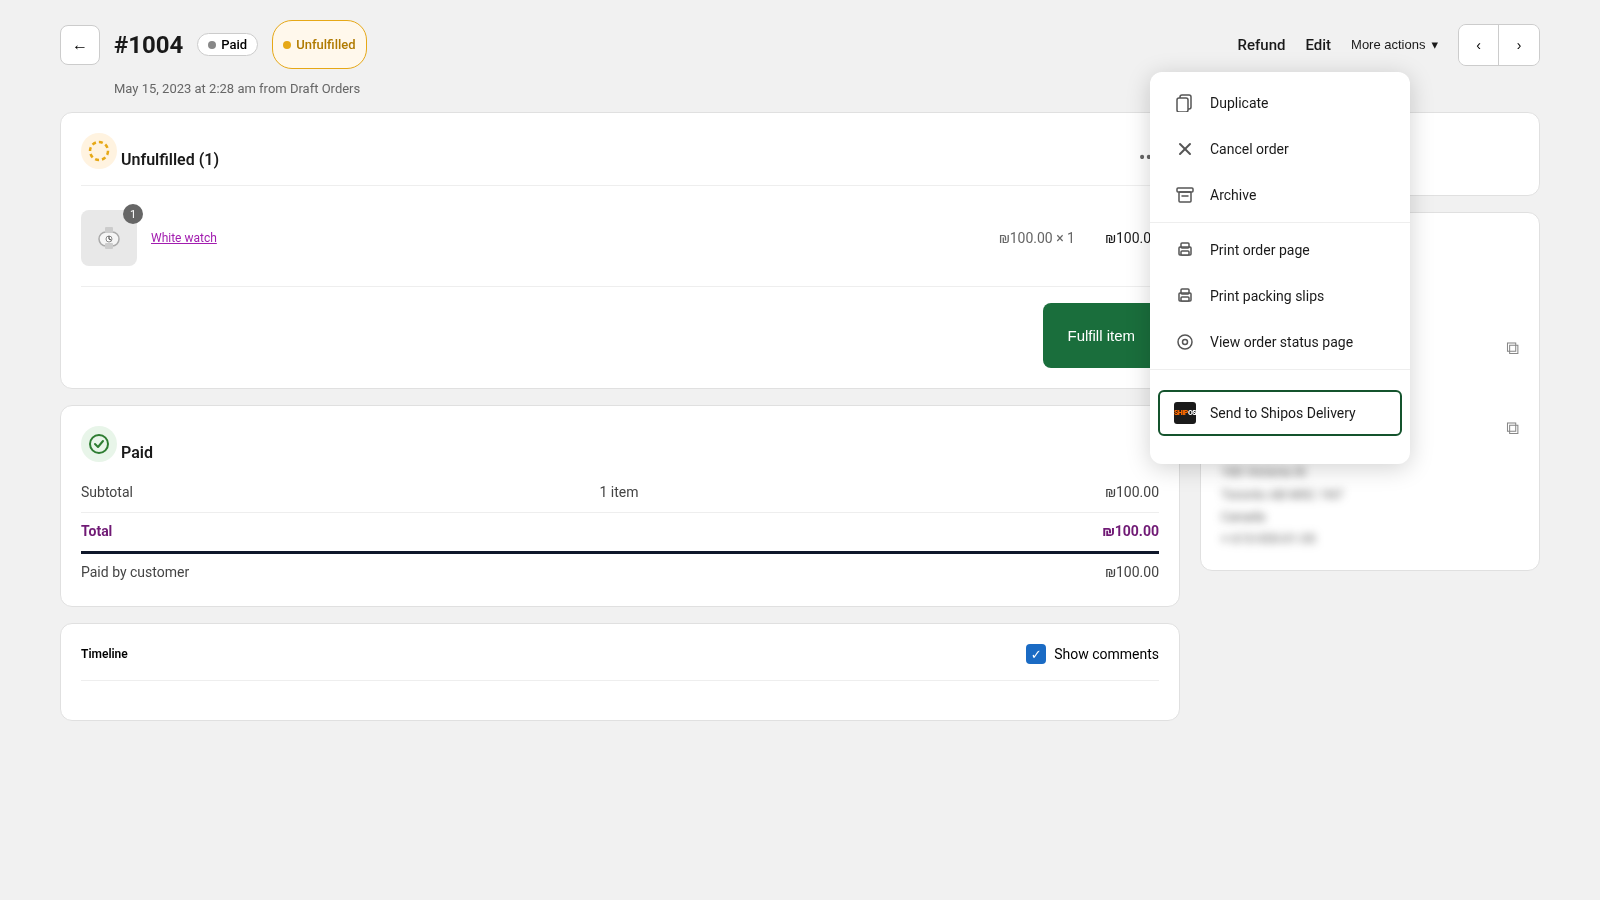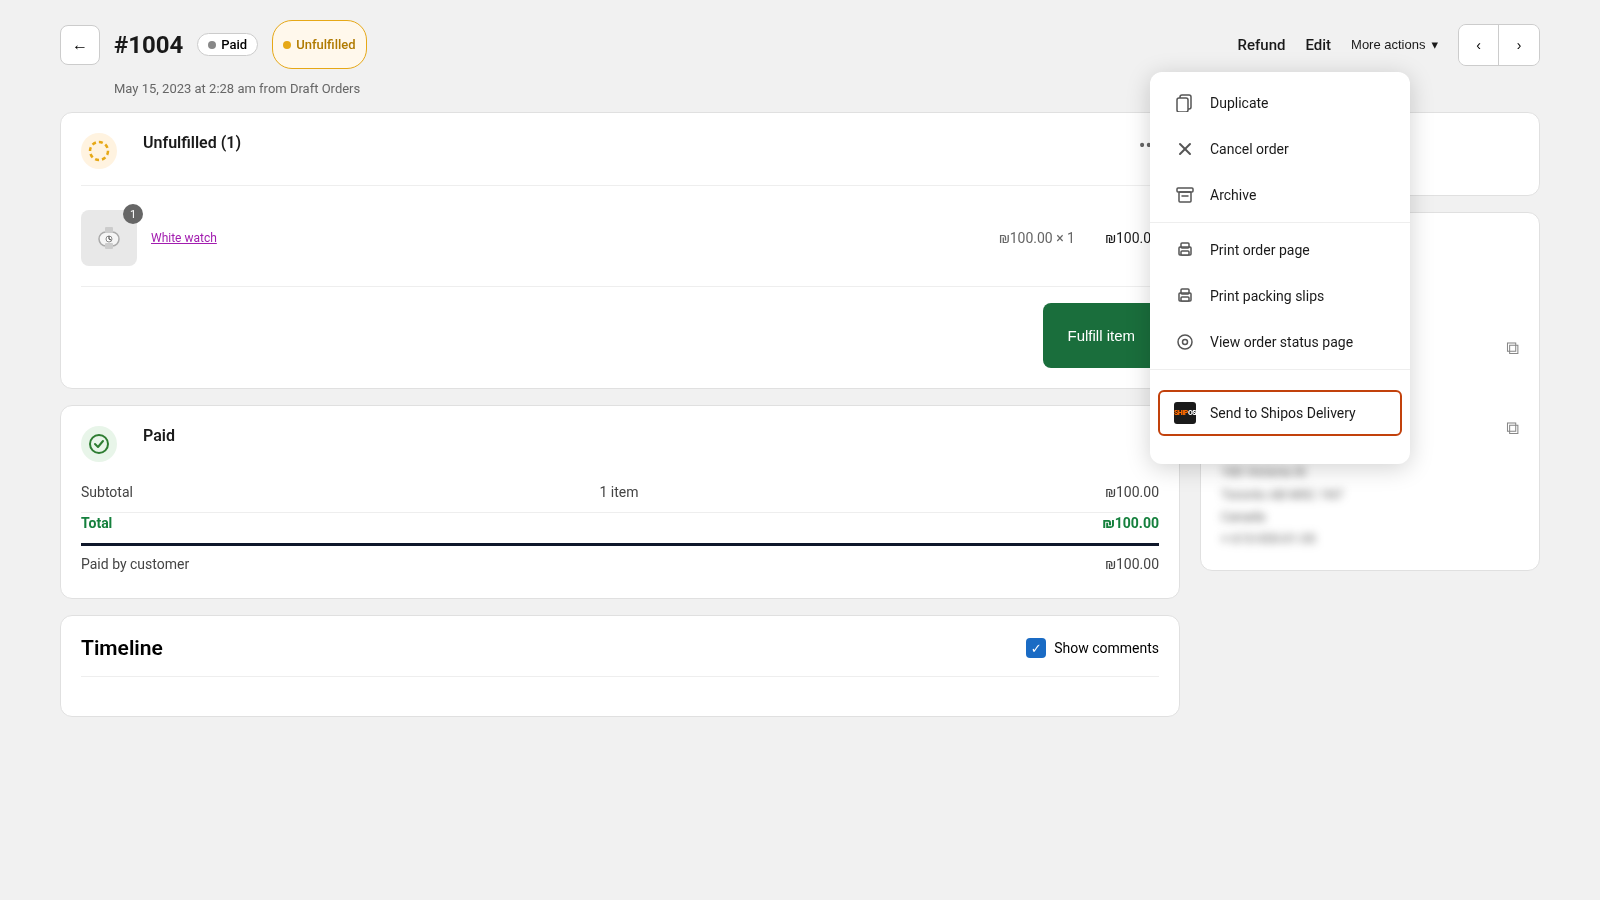--- a/index.html
+++ b/index.html
@@ -166,22 +166,22 @@
     
     .card {
       background: white;
       border-radius: 12px;
       padding: 20px;
       border: 1px solid #e0e0e0;
     }
 
     .card-header {
       display: flex;
-      align-items: flex-start;
-      gap: 26px;
+      align-items: flex-end;
+      gap: 4px;
       margin-bottom: 16px;
     }
 
     .status-icon-unfulfilled {
       width: 36px;
       height: 36px;
       border-radius: 50%;
       background: #fff3e0;
       display: flex;
       align-items: center;
@@ -299,24 +299,24 @@
     
     .payment-row {
       display: flex;
       justify-content: space-between;
       padding: 6px 0;
       font-size: 14px;
       color: #444;
     }
     .payment-row.total {
       font-weight: 700;
-      color: #15803d;
+      color: #701a75;
       border-top: 1px solid #eee;
       margin-top: 6px;
-      padding-top: 2px;
+      padding-top: 10px;
     }
     .payment-row.paid-by {
       border-top: 3px solid #0f172a;
       margin-top: 6px;
       padding-top: 10px;
       gap: 36px;
     }
 
     
     .timeline-section {
@@ -325,21 +325,21 @@
       padding: 20px;
       border: 1px solid #e0e0e0;
     }
     .timeline-header {
       display: flex;
       align-items: center;
       justify-content: space-between;
       margin-bottom: 16px;
     }
     .timeline-title {
-      font-size: 21px;
+      font-size: 12px;
       font-weight: 600;
     }
     .show-comments {
       display: flex;
       align-items: center;
       gap: 8px;
       font-size: 14px;
     }
     .checkbox {
       width: 20px;
@@ -434,21 +434,21 @@
       cursor: pointer;
       font-size: 14px;
       color: #1a1a1a;
       border: none;
       background: none;
       width: 100%;
       text-align: left;
     }
 
     .dropdown-item.highlighted {
-      border: 2px solid #c2410c;
+      border: 2px solid #14532d;
       border-radius: 6px;
       margin: 20px 8px;
       width: calc(100% - 16px);
       padding: 10px 14px;
     }
 
     .dropdown-icon {
       width: 22px;
       height: 22px;
       display: flex;

